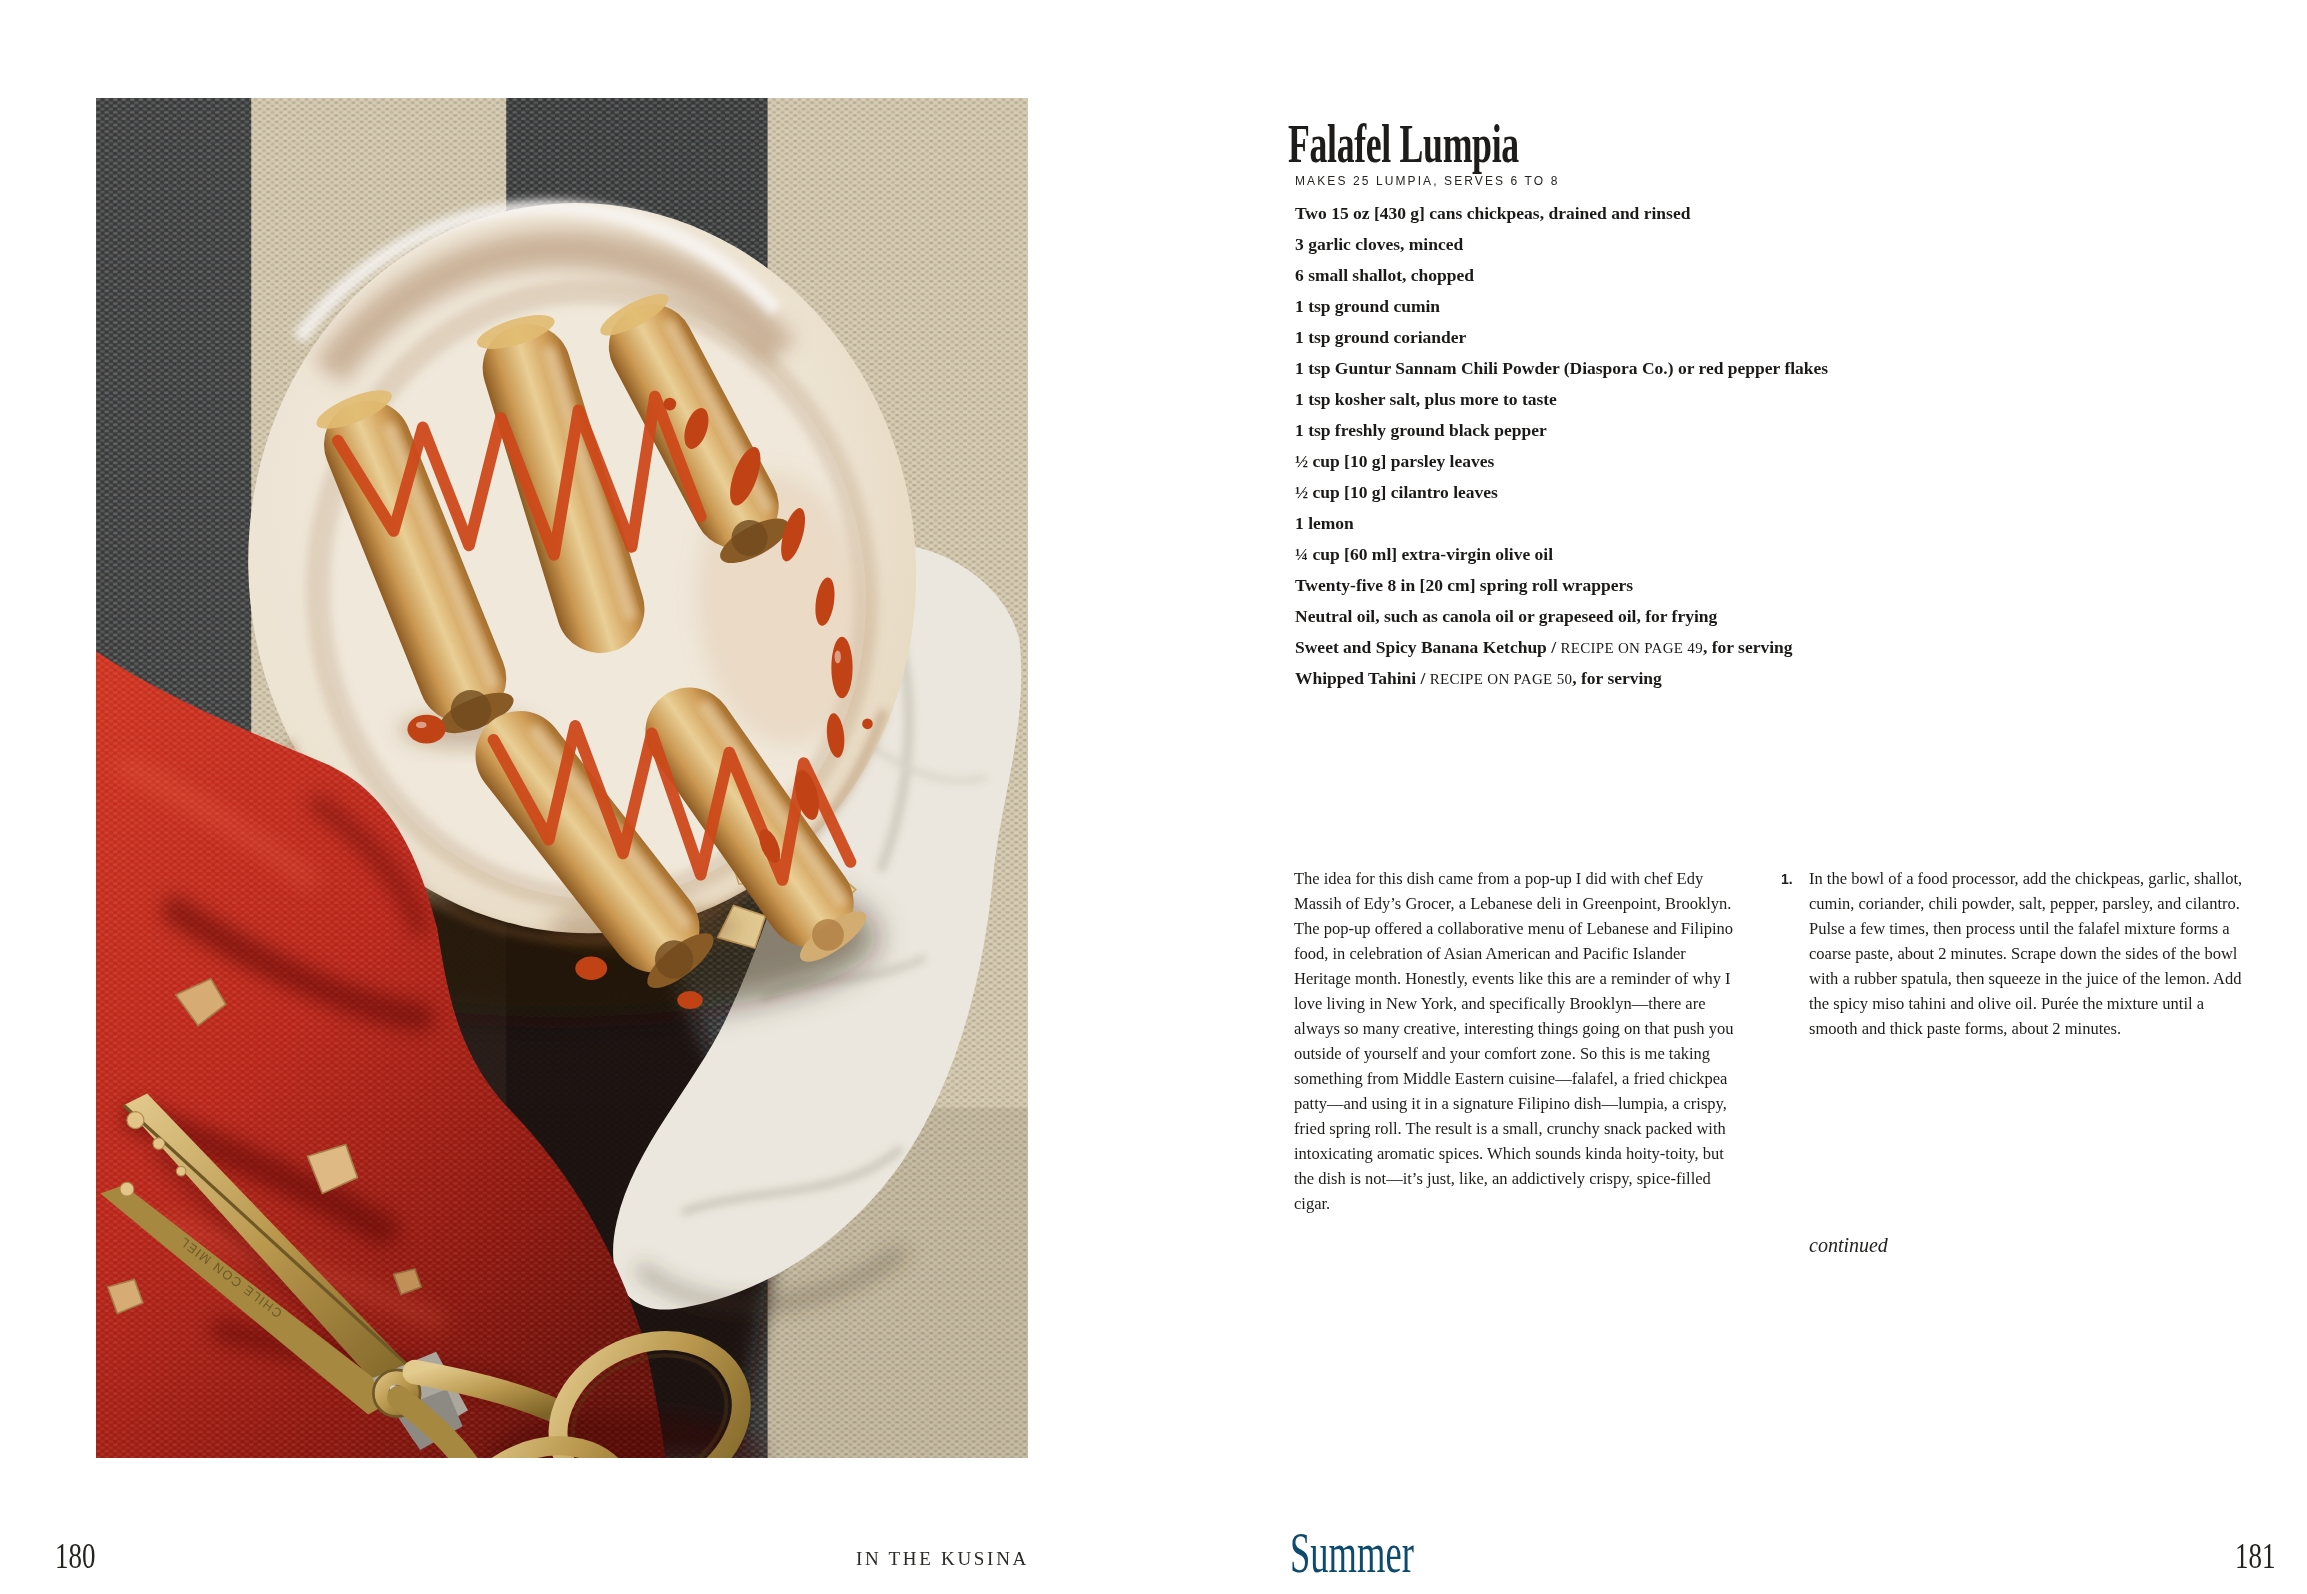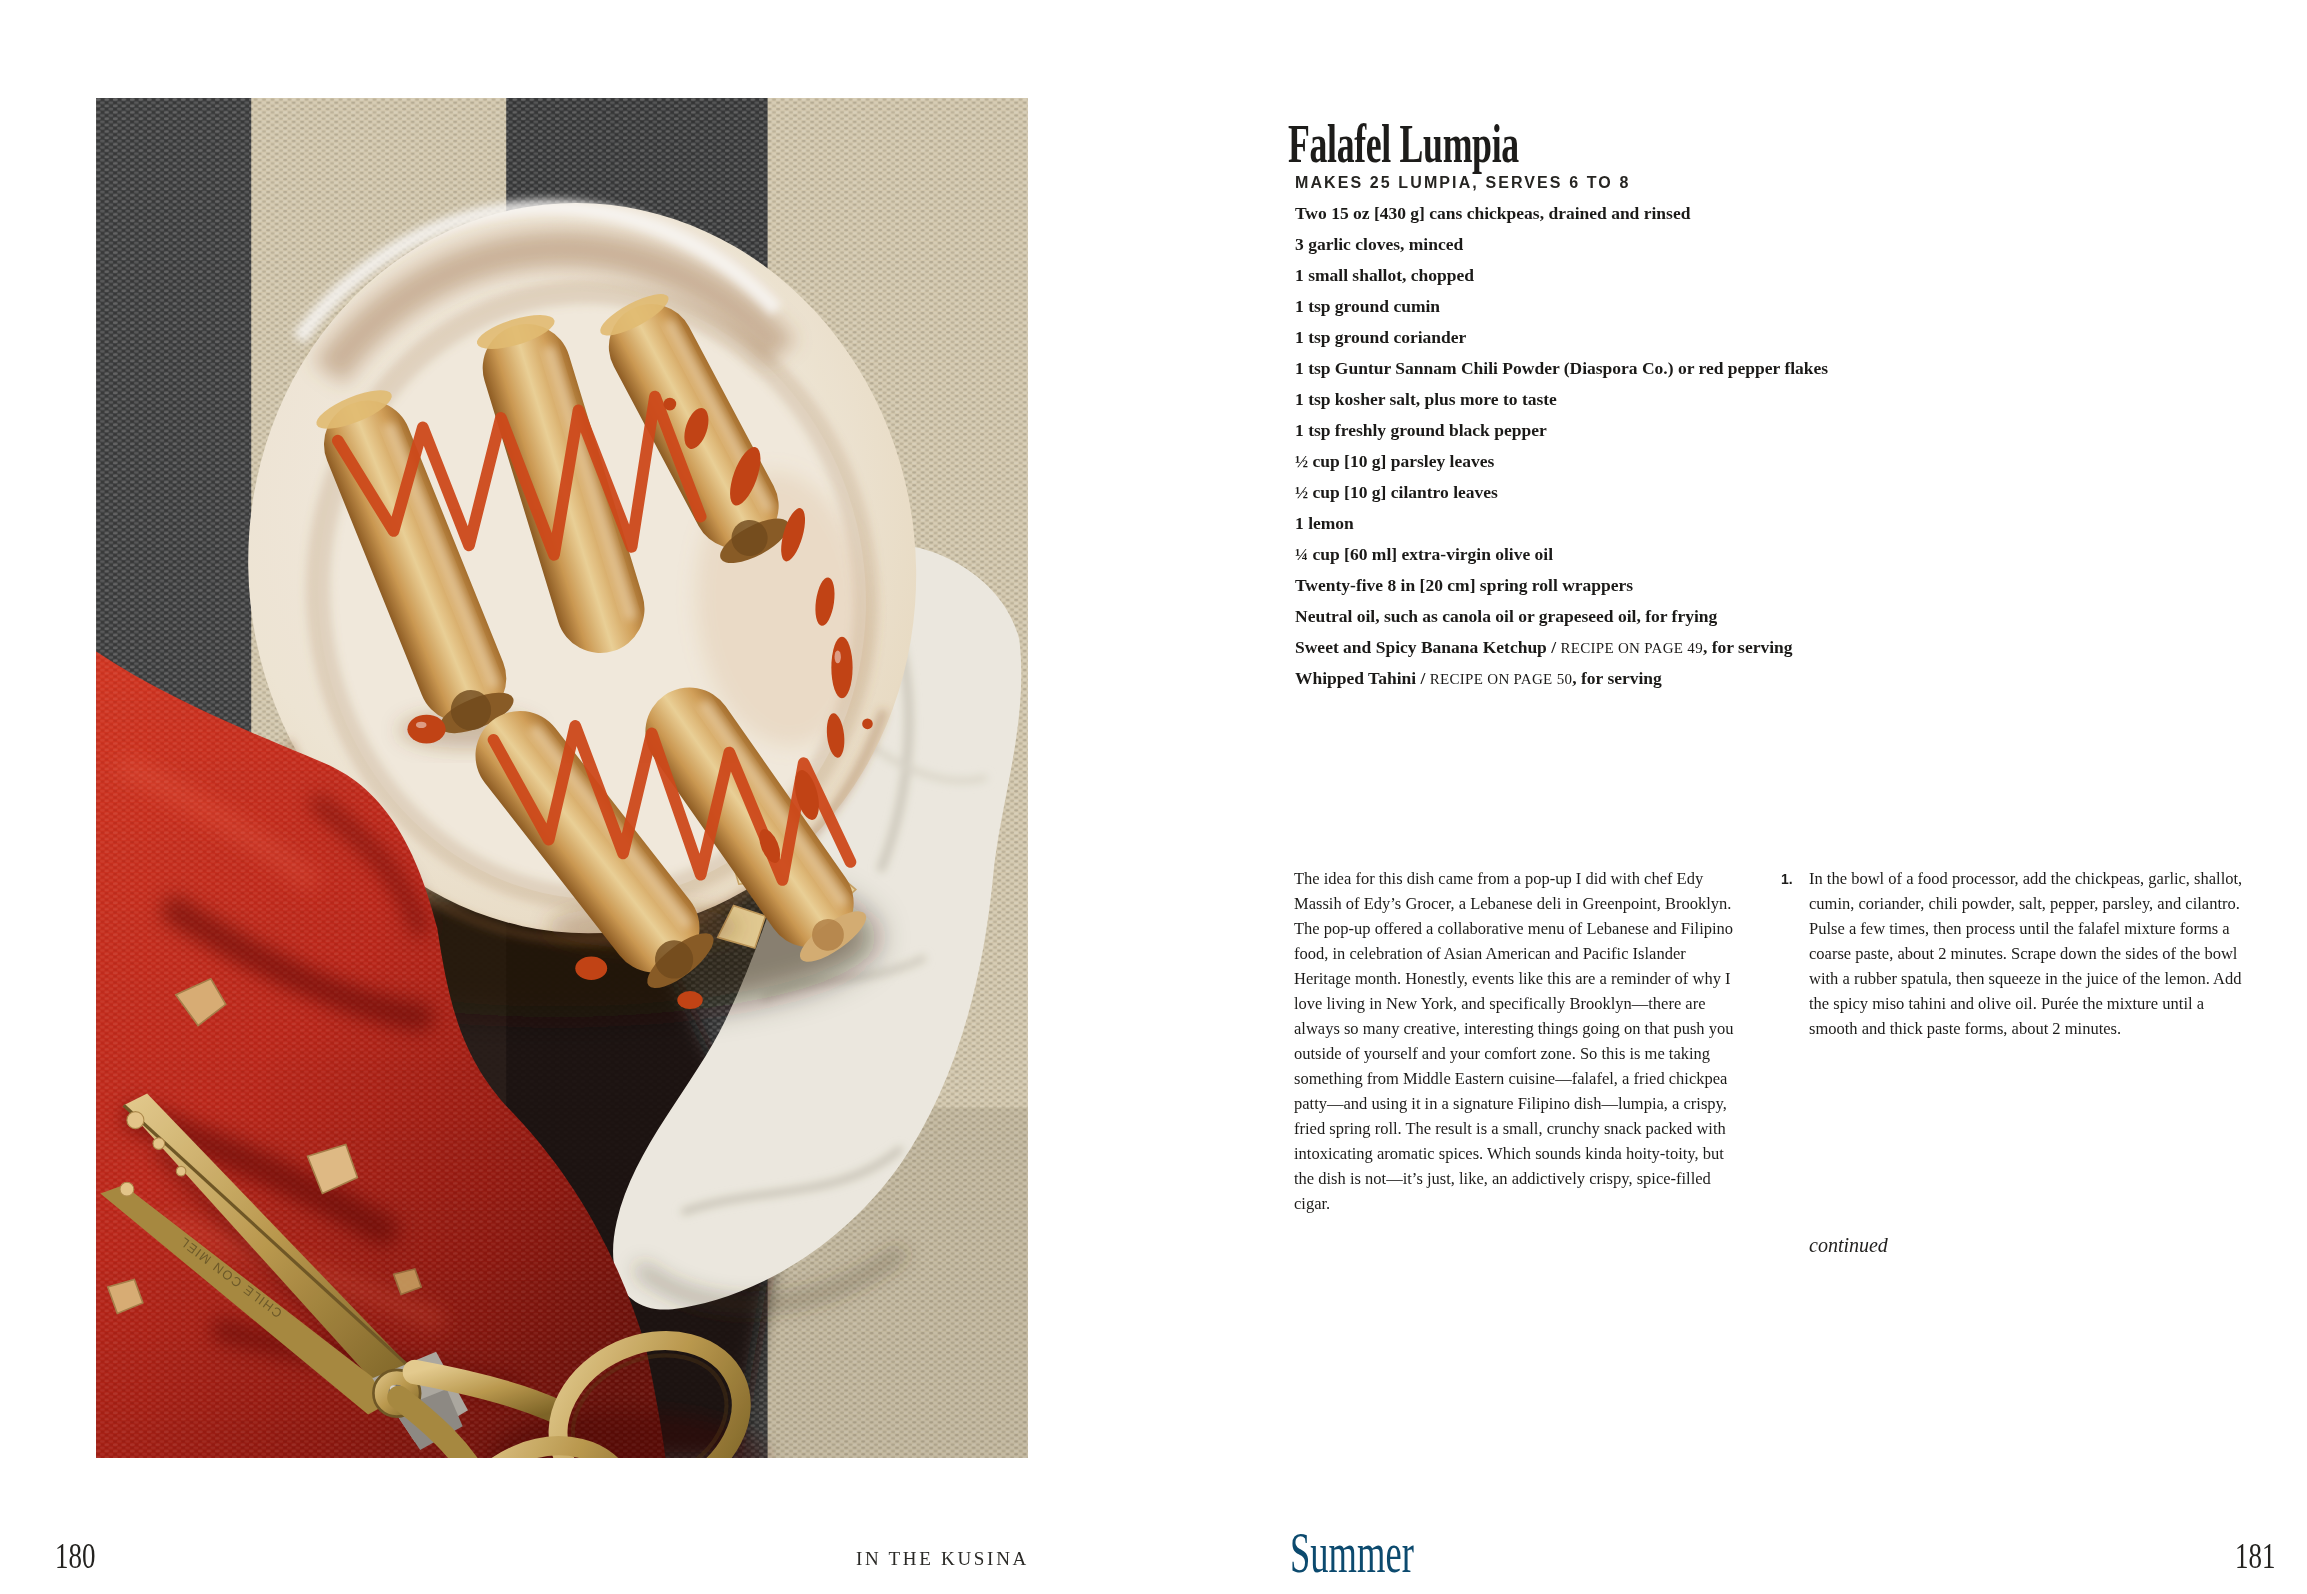--- a/index.html
+++ b/index.html
@@ -15,21 +15,21 @@
   .photo svg{display:block;width:932px;height:1360px;}
   .folio{font-size:35px;line-height:1;color:#242320;}
   .folio-left{left:55px;top:1539px;}
   .running-foot{left:733px;top:1549px;width:296px;text-align:right;
       font-size:19px;letter-spacing:2.7px;color:#2a2926;line-height:1;}
 
   
   .title{left:1288px;top:78px;font-size:55px;line-height:1.05;color:#17161 4;}
   .title .cx{transform:scaleX(0.65);letter-spacing:-0.5px;}
   .yield{left:1294px;top:175px;font-family:"Liberation Sans",sans-serif;
-      font-weight:bold;font-size:16px;letter-spacing:2.1px;color:#262522;line-height:1;}
+      font-weight:normal;font-size:12px;letter-spacing:2.1px;color:#262522;line-height:1;}
   .ingredients{left:1294px;top:198px;list-style:none;margin:0;padding:0;
       font-weight:bold;font-size:17.5px;color:#1b1a18;}
   .ingredients li{height:31px;line-height:31px;white-space:nowrap;}
   .recipe-ref{font-weight:normal;font-size:15px;letter-spacing:0.3px;}
   .story{left:1293px;top:866px;width:444px;font-size:16.5px;line-height:25px;margin:0;}
   .steps{left:1781px;top:866px;width:478px;}
   .step{display:flex;align-items:flex-start;}
   .step-num{flex:none;width:28px;font-family:"Liberation Sans",sans-serif;
       font-weight:bold;font-size:14px;line-height:25px;padding-top:1.1px;}
   .step-text{font-size:16.5px;line-height:25px;width:446px;margin:0;}
@@ -258,21 +258,21 @@
 
   <section class="abs" style="left:1154px;top:0;width:1154px;height:1208px;">
 
     <h1 class="abs title" style="left:134px;"><span class="cx">Falafel Lumpia</span></h1>
 
     <div class="abs yield" style="left:141px;">MAKES 25 LUMPIA, SERVES 6 TO 8</div>
 
     <ul class="abs ingredients" style="left:141px;">
       <li><span>Two 15 oz [430 g] cans chickpeas, drained and rinsed</span><span class="recipe-ref"></span><span></span></li>
       <li><span>3 garlic cloves, minced</span><span class="recipe-ref"></span><span></span></li>
-      <li><span>1 small shallot, chopped</span><span class="recipe-ref"></span><span></span></li>
+      <li><span>6 small shallot, chopped</span><span class="recipe-ref"></span><span></span></li>
       <li><span>1 tsp ground cumin</span><span class="recipe-ref"></span><span></span></li>
       <li><span>1 tsp ground coriander</span><span class="recipe-ref"></span><span></span></li>
       <li><span>1 tsp Guntur Sannam Chili Powder (Diaspora Co.) or red pepper flakes</span><span class="recipe-ref"></span><span></span></li>
       <li><span>1 tsp kosher salt, plus more to taste</span><span class="recipe-ref"></span><span></span></li>
       <li><span>1 tsp freshly ground black pepper</span><span class="recipe-ref"></span><span></span></li>
       <li><span>½ cup [10 g] parsley leaves</span><span class="recipe-ref"></span><span></span></li>
       <li><span>½ cup [10 g] cilantro leaves</span><span class="recipe-ref"></span><span></span></li>
       <li><span>1 lemon</span><span class="recipe-ref"></span><span></span></li>
       <li><span>¼ cup [60 ml] extra-virgin olive oil</span><span class="recipe-ref"></span><span></span></li>
       <li><span>Twenty-five 8 in [20 cm] spring roll wrappers</span><span class="recipe-ref"></span><span></span></li>

